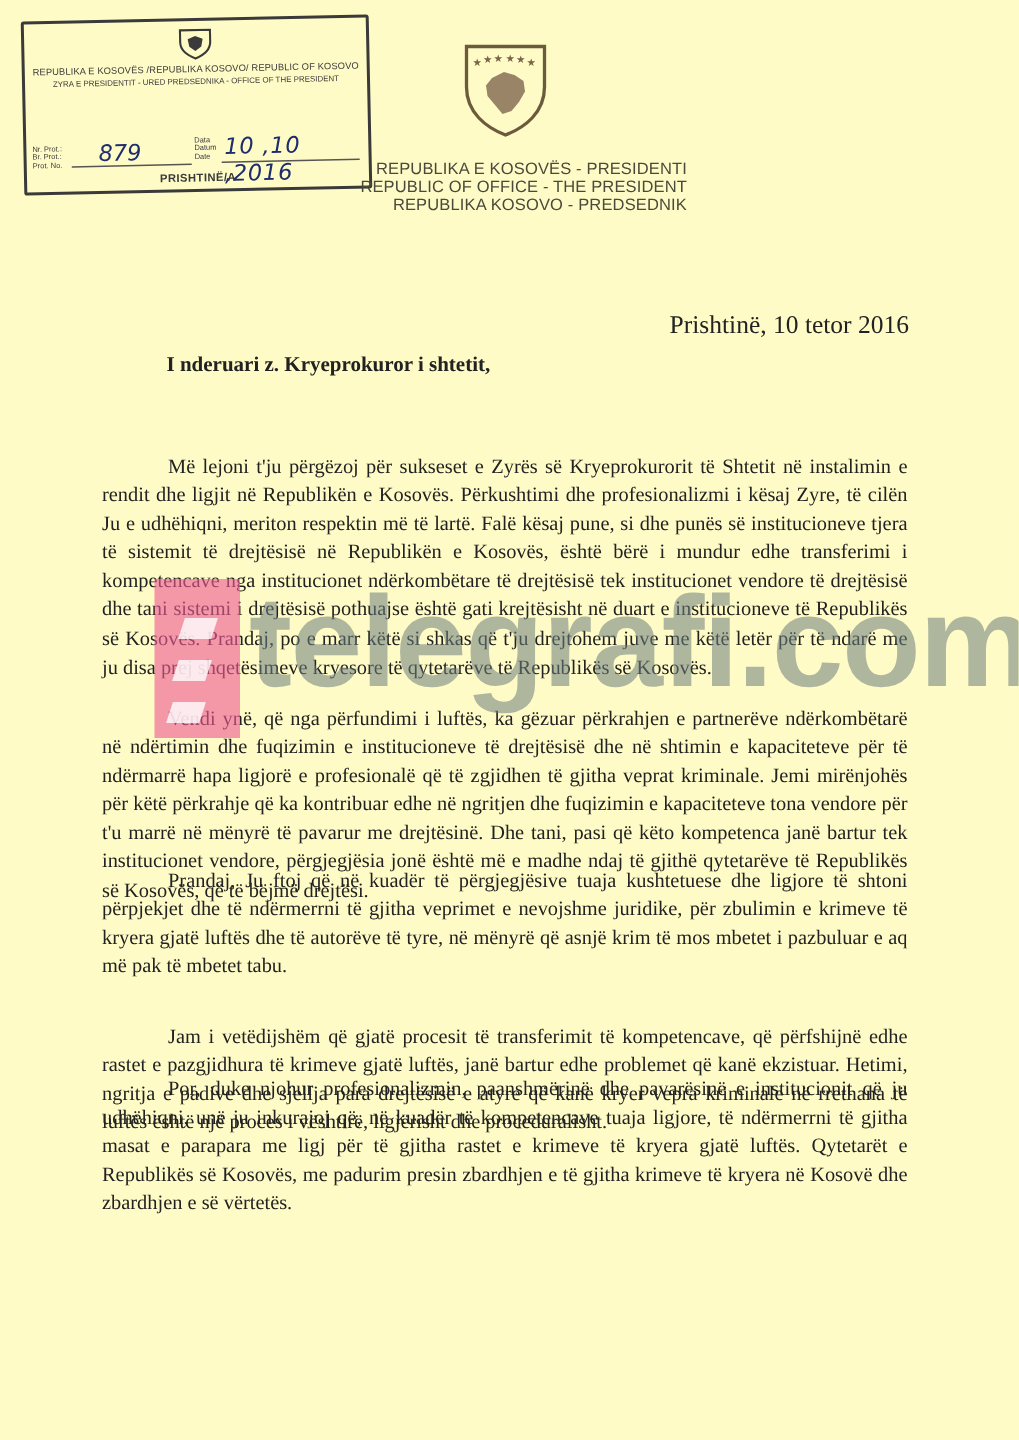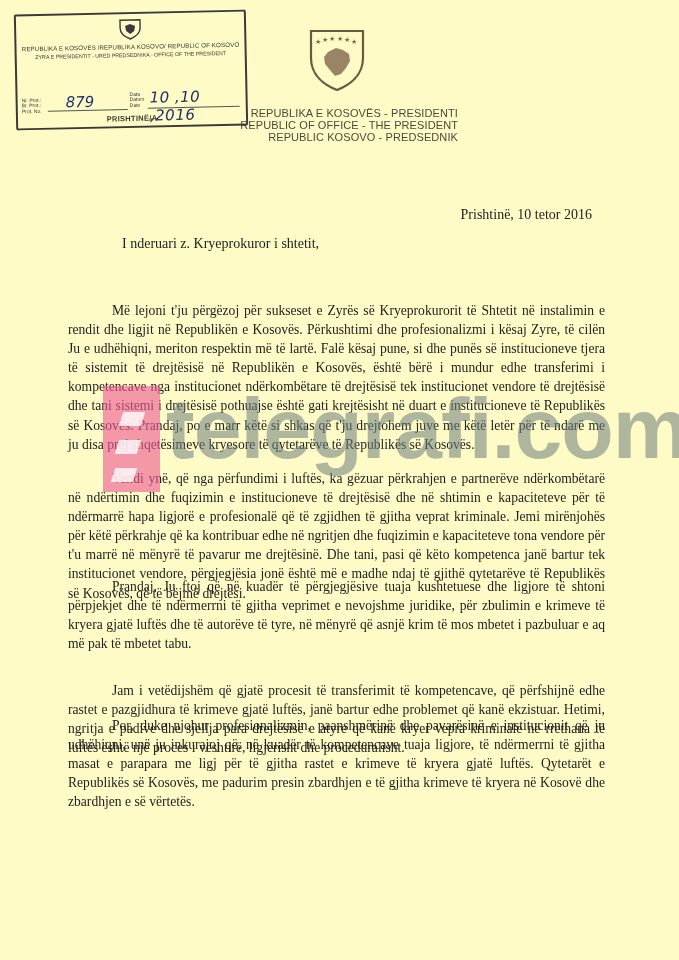--- a/index.html
+++ b/index.html
@@ -35,22 +35,22 @@
     .coat { position: absolute; left: 308px; top: 28px; width: 58px; height: 64px; }
 
     .header-lines {
       position: absolute; left: 218px; top: 107px; width: 240px;
       font-family: "Liberation Sans", "DejaVu Sans", sans-serif;
       font-size: 11px; font-weight: normal; color: #4a4a3c; text-align: right;
       line-height: 12px; letter-spacing: 0.1px;
     }
     .header-lines div { white-space: nowrap; }
 
-    .date-place { position: absolute; right: 87px; top: 207px; font-size: 14px; }
-    .salutation { position: absolute; left: 122px; top: 236px; font-size: 14px; font-weight: normal; }
+    .date-place { position: absolute; right: 73px; top: 207px; font-size: 17px; }
+    .salutation { position: absolute; left: 111px; top: 236px; font-size: 14px; font-weight: bold; }
 
     .body-text {
       position: absolute; left: 68px; width: 537px;
       font-size: 13.6px; line-height: 19.1px; text-align: justify;
     }
     .body-text p { margin: 0; text-indent: 44px; }
     #p1 { top: 291px; margin-top: 10px; }
     #p2 { top: 437px; margin-top: 32px; }
     #p3 { top: 577px; }
     #p4 { top: 681px; }
@@ -109,21 +109,21 @@
       <text x="29" y="13">★</text>
         <text x="36" y="14">★</text>
         <text x="43" y="16">★</text>
     </g>
     <path d="M20 24 L28 20 L35 22 L41 26 L42 33 L38 40 L33 46 L27 48 L22 42 L17 36 L16 29 Z" fill="#9a8468"></path>
   </svg>
 
   <div class="header-lines">
     <div>REPUBLIKA E KOSOVËS - PRESIDENTI</div>
     <div>REPUBLIC OF OFFICE - THE PRESIDENT</div>
-    <div>REPUBLIC KOSOVO - PREDSEDNIK</div>
+    <div>REPUBLIKA KOSOVO - PREDSEDNIK</div>
   </div>
 
   <div class="date-place">Prishtinë, 10 tetor 2016</div>
   <div class="salutation">I nderuari z. Kryeprokuror i shtetit,</div>
 
   <div class="body-text" id="p1">
     <p>Më lejoni t'ju përgëzoj për sukseset e Zyrës së Kryeprokurorit të Shtetit në instalimin e rendit dhe ligjit në Republikën e Kosovës. Përkushtimi dhe profesionalizmi i kësaj Zyre, të cilën Ju e udhëhiqni, meriton respektin më të lartë. Falë kësaj pune, si dhe punës së institucioneve tjera të sistemit të drejtësisë në Republikën e Kosovës, është bërë i mundur edhe transferimi i kompetencave nga institucionet ndërkombëtare të drejtësisë tek institucionet vendore të drejtësisë dhe tani sistemi i drejtësisë pothuajse është gati krejtësisht në duart e institucioneve të Republikës së Kosovës. Prandaj, po e marr këtë si shkas që t'ju drejtohem juve me këtë letër për të ndarë me ju disa prej shqetësimeve kryesore të qytetarëve të Republikës së Kosovës.</p>
   </div>
   <div class="body-text" id="p2">
     <p>Vendi ynë, që nga përfundimi i luftës, ka gëzuar përkrahjen e partnerëve ndërkombëtarë në ndërtimin dhe fuqizimin e institucioneve të drejtësisë dhe në shtimin e kapaciteteve për të ndërmarrë hapa ligjorë e profesionalë që të zgjidhen të gjitha veprat kriminale. Jemi mirënjohës për këtë përkrahje që ka kontribuar edhe në ngritjen dhe fuqizimin e kapaciteteve tona vendore për t'u marrë në mënyrë të pavarur me drejtësinë. Dhe tani, pasi që këto kompetenca janë bartur tek institucionet vendore, përgjegjësia jonë është më e madhe ndaj të gjithë qytetarëve të Republikës së Kosovës, që të bëjmë drejtësi.</p>

